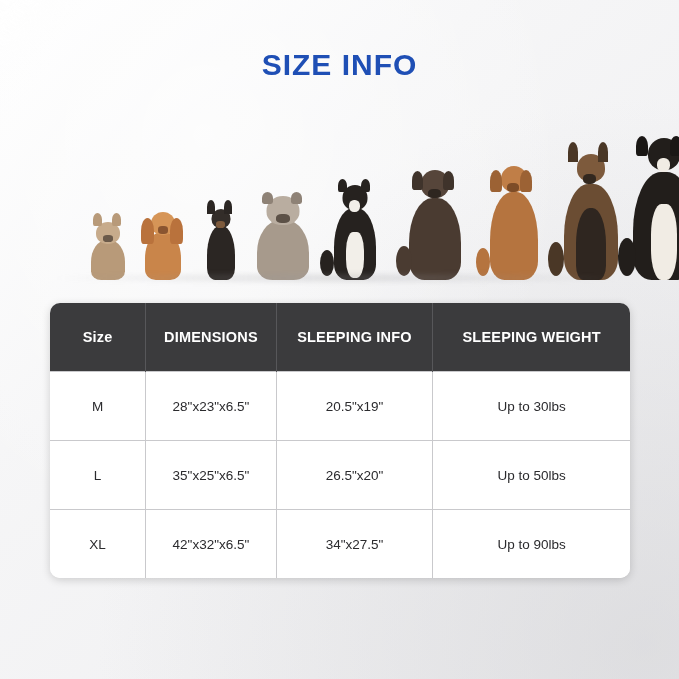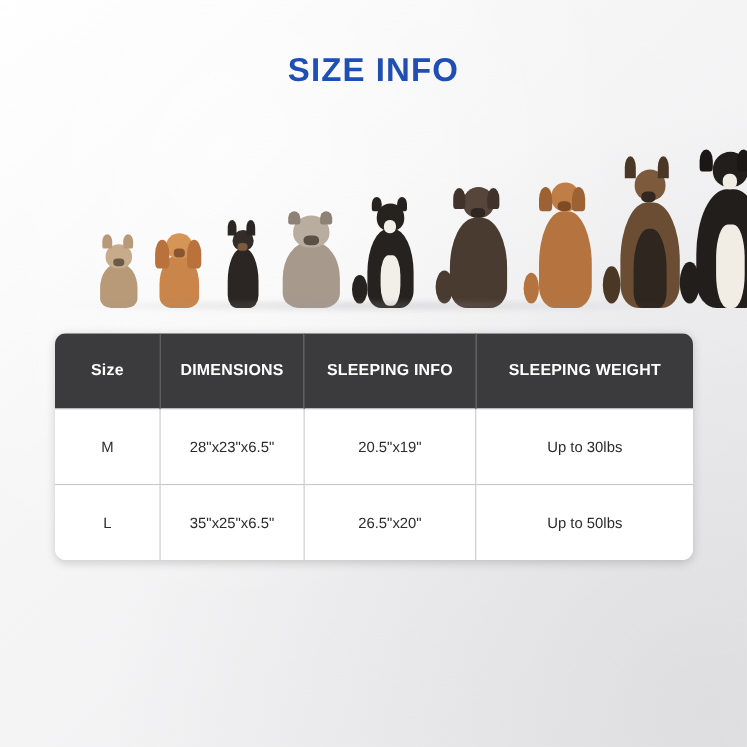--- a/index.html
+++ b/index.html
@@ -270,16 +270,22 @@
           <td>28"x23"x6.5"</td>
           <td>20.5"x19"</td>
           <td>Up to 30lbs</td>
         </tr>
         <tr>
           <td>L</td>
           <td>35"x25"x6.5"</td>
           <td>26.5"x20"</td>
           <td>Up to 50lbs</td>
         </tr>
+        <tr>
+          <td>XL</td>
+          <td>42"x32"x6.5"</td>
+          <td>34"x27.5"</td>
+          <td>Up to 90lbs</td>
+        </tr>
       </tbody>
     </table>
   </div>
 </div>
 
 </body></html>

